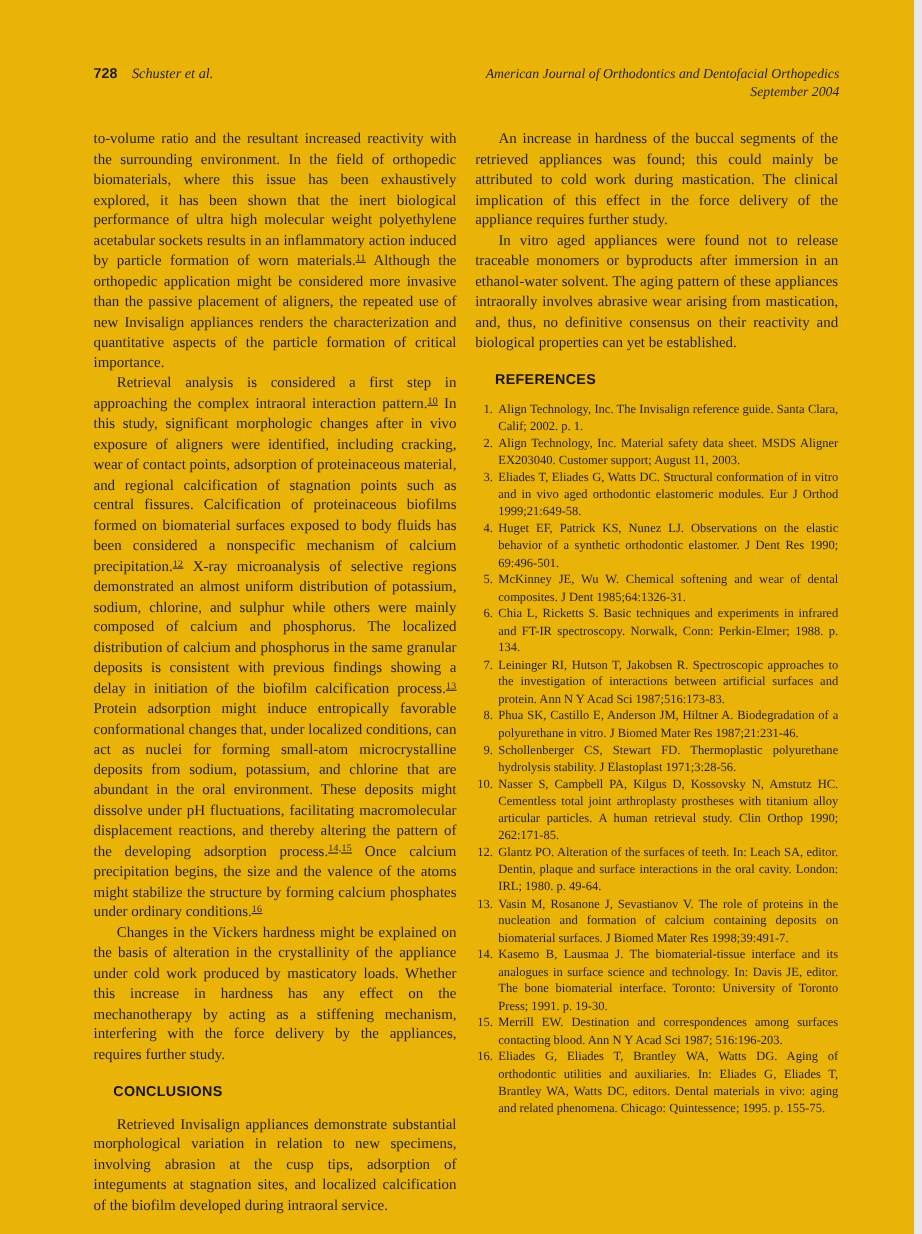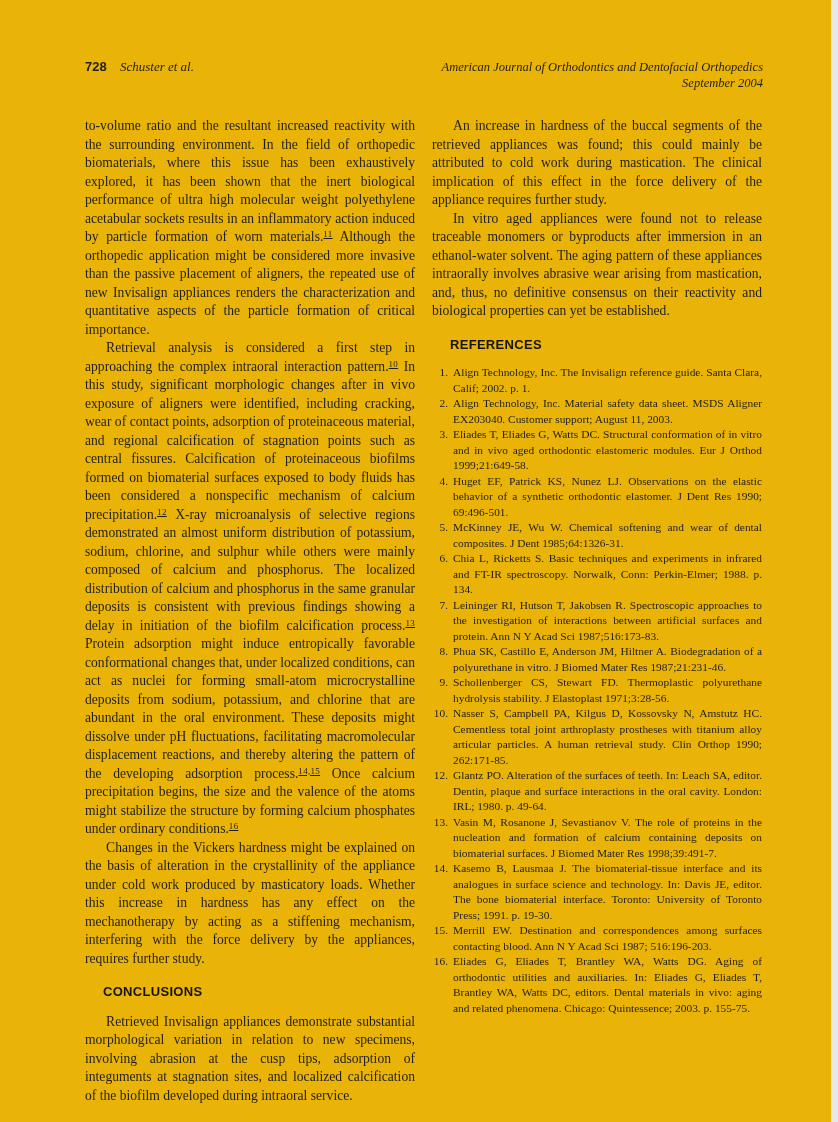--- a/index.html
+++ b/index.html
@@ -163,19 +163,19 @@
           <div class="ref-item">
             <span class="ref-num">14.</span>
             <span class="ref-text">Kasemo B, Lausmaa J. The biomaterial-tissue interface and its analogues in surface science and technology. In: Davis JE, editor. The bone biomaterial interface. Toronto: University of Toronto Press; 1991. p. 19-30.</span>
           </div>
           <div class="ref-item">
             <span class="ref-num">15.</span>
             <span class="ref-text">Merrill EW. Destination and correspondences among surfaces contacting blood. Ann N Y Acad Sci 1987; 516:196-203.</span>
           </div>
           <div class="ref-item">
             <span class="ref-num">16.</span>
-            <span class="ref-text">Eliades G, Eliades T, Brantley WA, Watts DG. Aging of orthodontic utilities and auxiliaries. In: Eliades G, Eliades T, Brantley WA, Watts DC, editors. Dental materials in vivo: aging and related phenomena. Chicago: Quintessence; 2003. p. 155-75.</span>
+            <span class="ref-text">Eliades G, Eliades T, Brantley WA, Watts DG. Aging of orthodontic utilities and auxiliaries. In: Eliades G, Eliades T, Brantley WA, Watts DC, editors. Dental materials in vivo: aging and related phenomena. Chicago: Quintessence; 1995. p. 155-75.</span>
           </div>
         </div>
       </div>
   </div>
 
 </div>
 
 </body></html>

